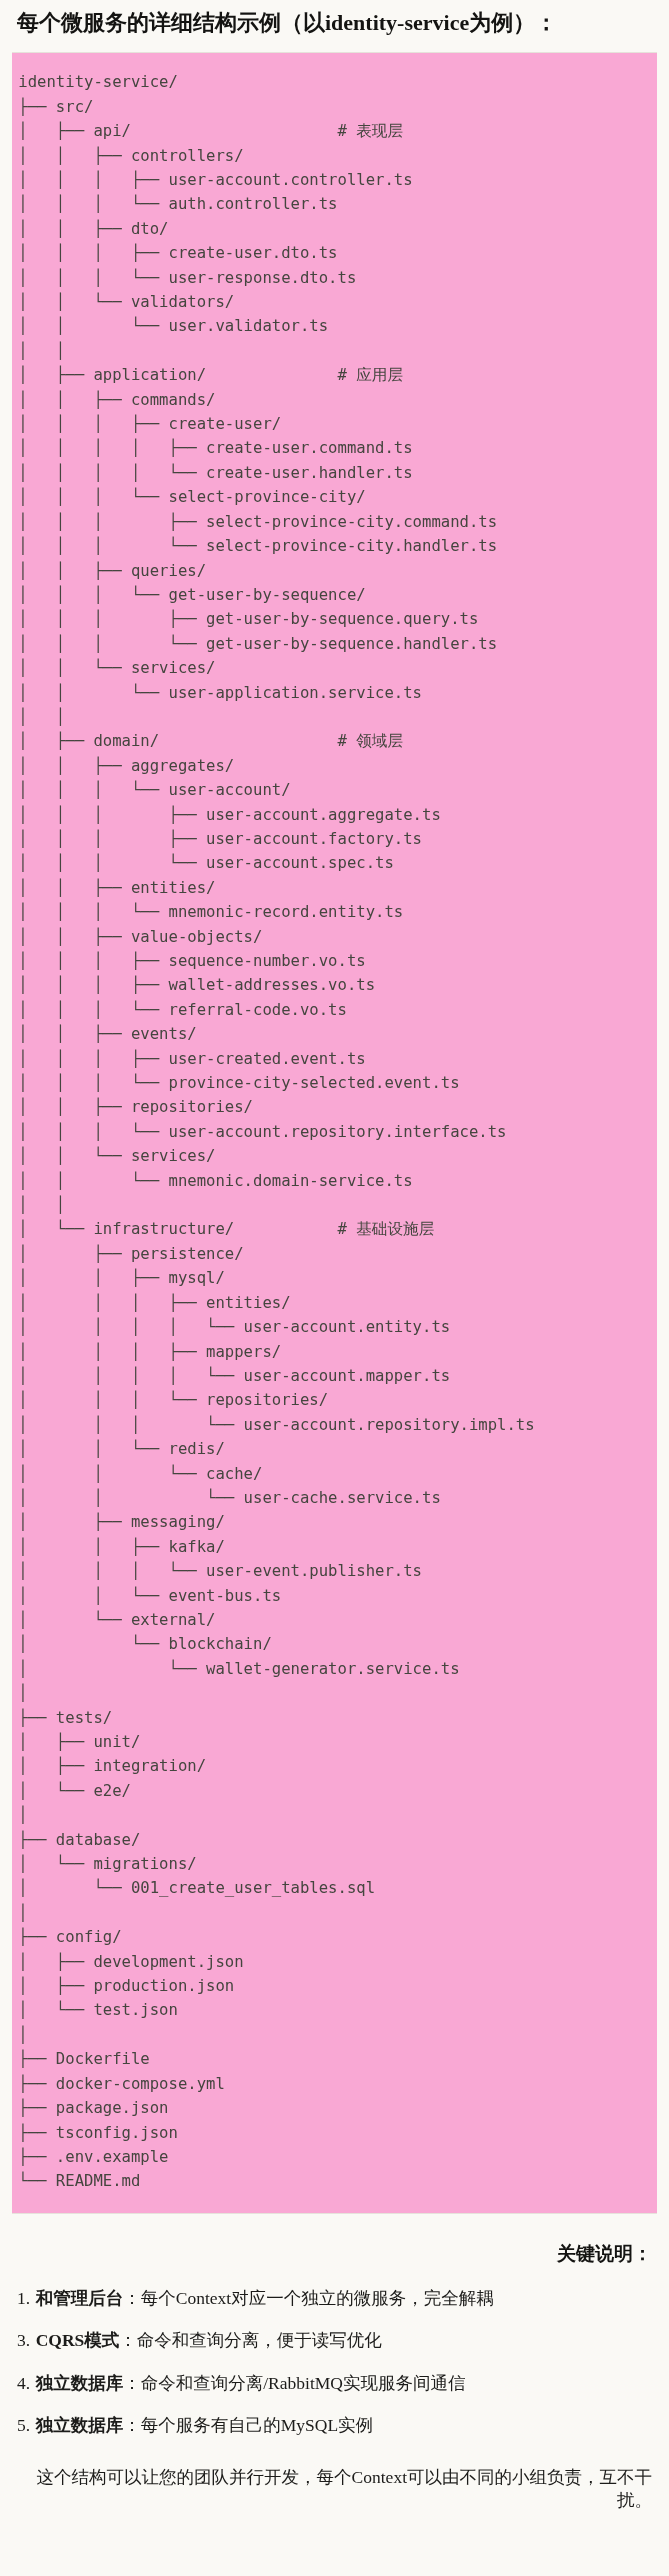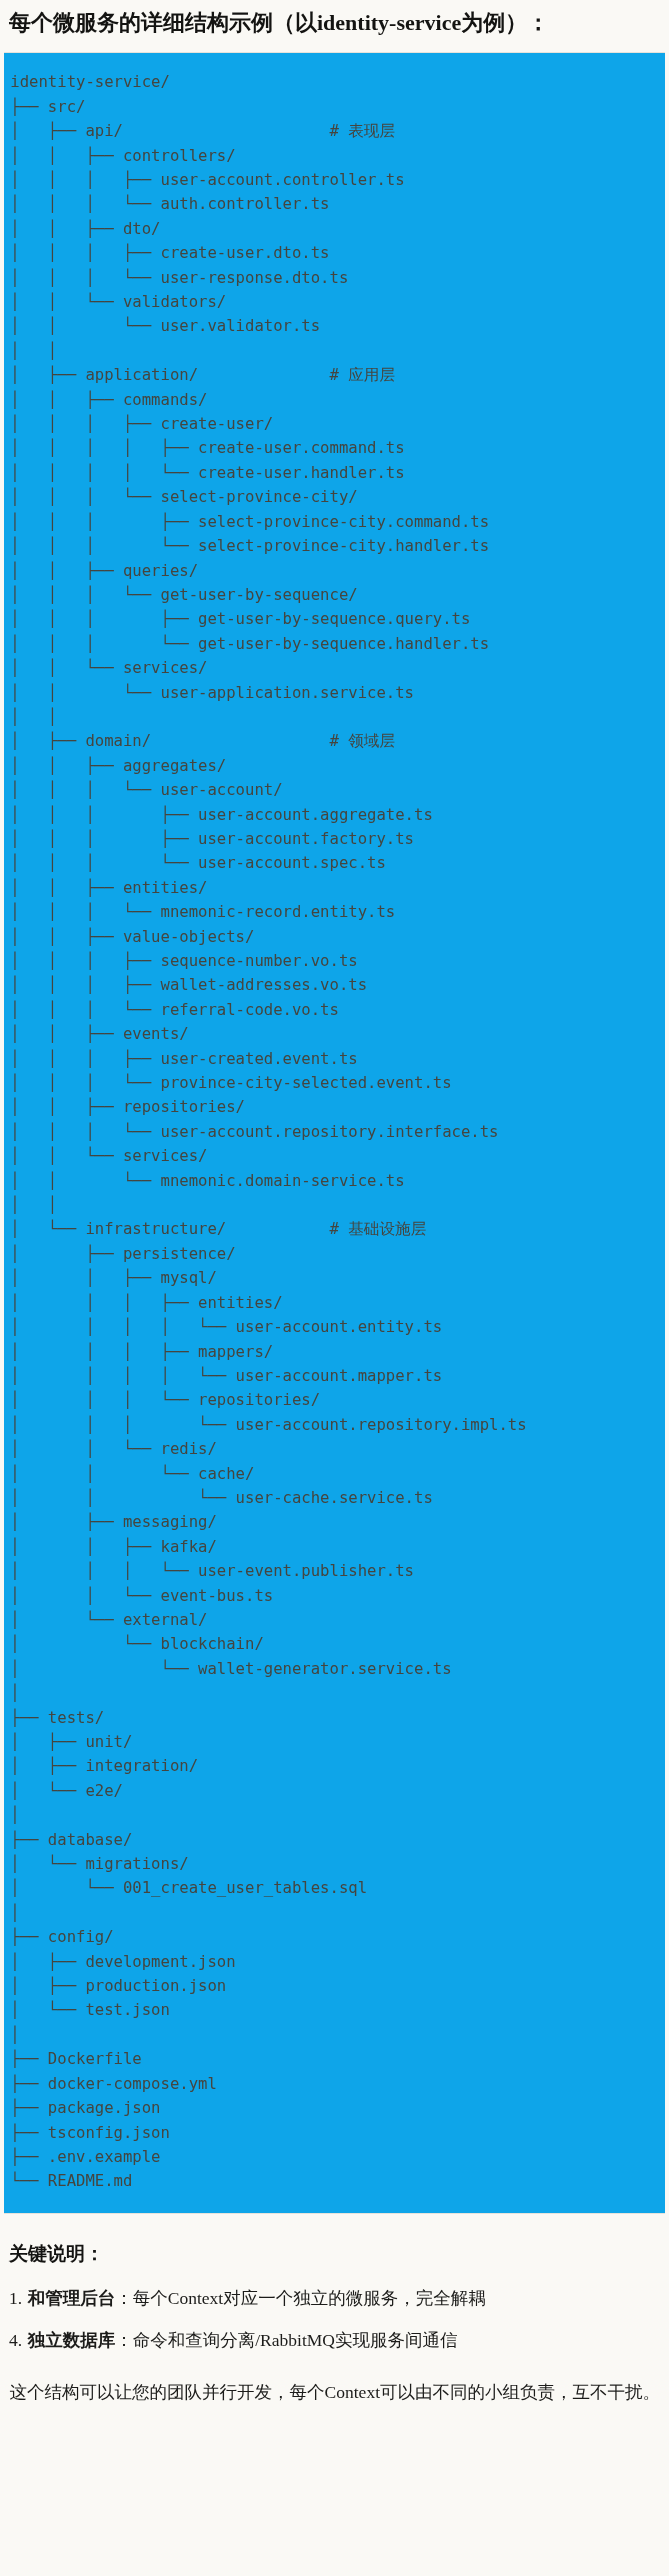--- a/index.html
+++ b/index.html
@@ -5,50 +5,51 @@
   html, body {
     margin: 0;
     padding: 0;
     background: #FAF9F5;
     width: 669px;
     color: #1C1C1A;
     font-family: "Liberation Serif", serif;
   }
   .page {
     width: 669px;
-    padding: 0 9px;
+    padding: 0 17px;
     box-sizing: border-box;
   }
   .page-title {
     font-size: 22px;
     line-height: 1.3;
     font-weight: 700;
     color: #141412;
     margin: 8.8px 0 15px 0;
   }
   .code-block {
-    background: #0ea5e9;
+    background: #f9a8d4;
     border-top: 0.6px solid #E6E3DB;
     border-bottom: 0.6px solid #E6E3DB;
     margin: 0 -5px;
     padding: 17px 6.3px 19px 6.3px;
   }
   .code-block pre {
     margin: 0;
     font-family: "DejaVu Sans Mono", "Liberation Mono", monospace;
     font-size: 15.6px;
     line-height: 24.4px;
     color: #45453F;
     white-space: pre;
   }
   .notes-heading {
     font-size: 19px;
     font-weight: 700;
     color: #141412;
     margin: 27.5px 0 7.5px 0;
+    text-align: right;
   }
   .notes-list {
     margin: 0;
     padding: 0;
     list-style: none;
   }
   .note-item {
     font-size: 17.5px;
     line-height: 1.25;
     margin: 20.6px 0;
@@ -165,25 +166,31 @@
 
   <div class="notes-heading">关键说明：</div>
 
   <div class="notes-list">
 
     <div class="note-item">
       <span class="note-num">1.</span><span class="note-term">和管理后台</span><span class="note-colon">：</span><span class="note-desc">每个Context对应一个独立的微服务，完全解耦</span>
     </div>
 
 
+    <div class="note-item">
+      <span class="note-num">3.</span><span class="note-term">CQRS模式</span><span class="note-colon">：</span><span class="note-desc">命令和查询分离，便于读写优化</span>
+    </div>
 
     <div class="note-item">
       <span class="note-num">4.</span><span class="note-term">独立数据库</span><span class="note-colon">：</span><span class="note-desc">命令和查询分离/RabbitMQ实现服务间通信</span>
     </div>
 
+    <div class="note-item">
+      <span class="note-num">5.</span><span class="note-term">独立数据库</span><span class="note-colon">：</span><span class="note-desc">每个服务有自己的MySQL实例</span>
+    </div>
 
 
   </div>
 
   <div class="footer-text">这个结构可以让您的团队并行开发，每个Context可以由不同的小组负责，互不干扰。</div>
 
 </div>
 
 
 </body></html>

